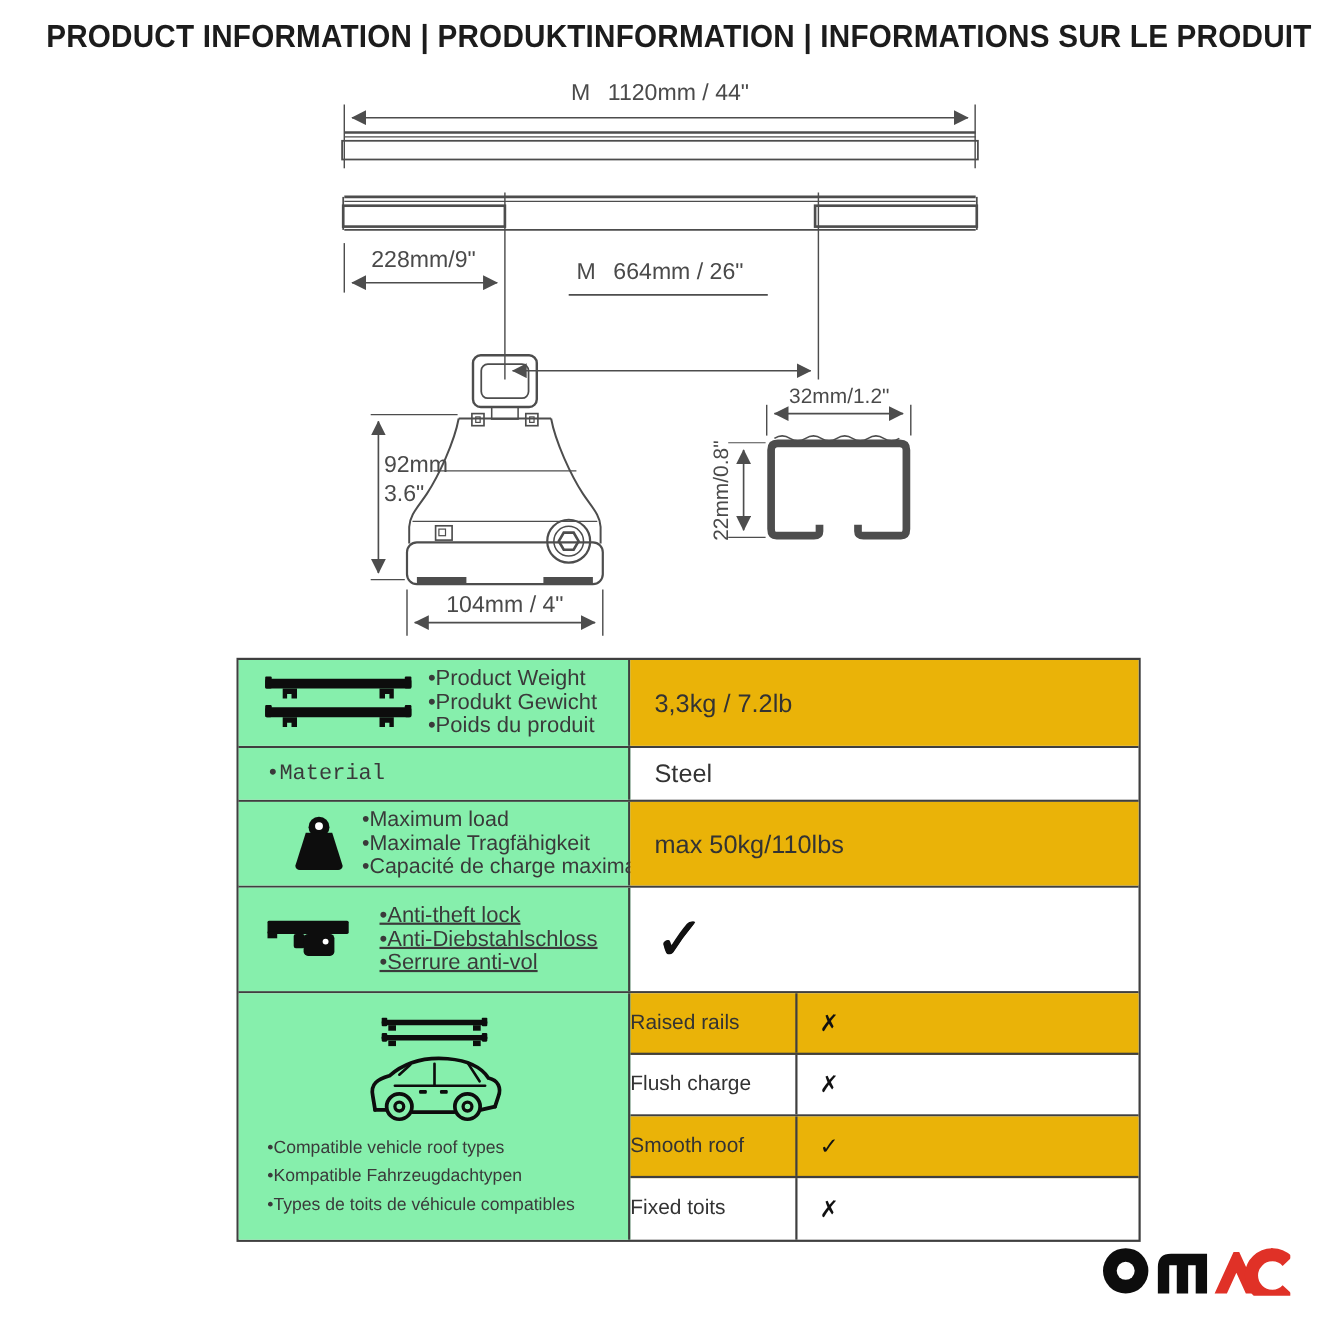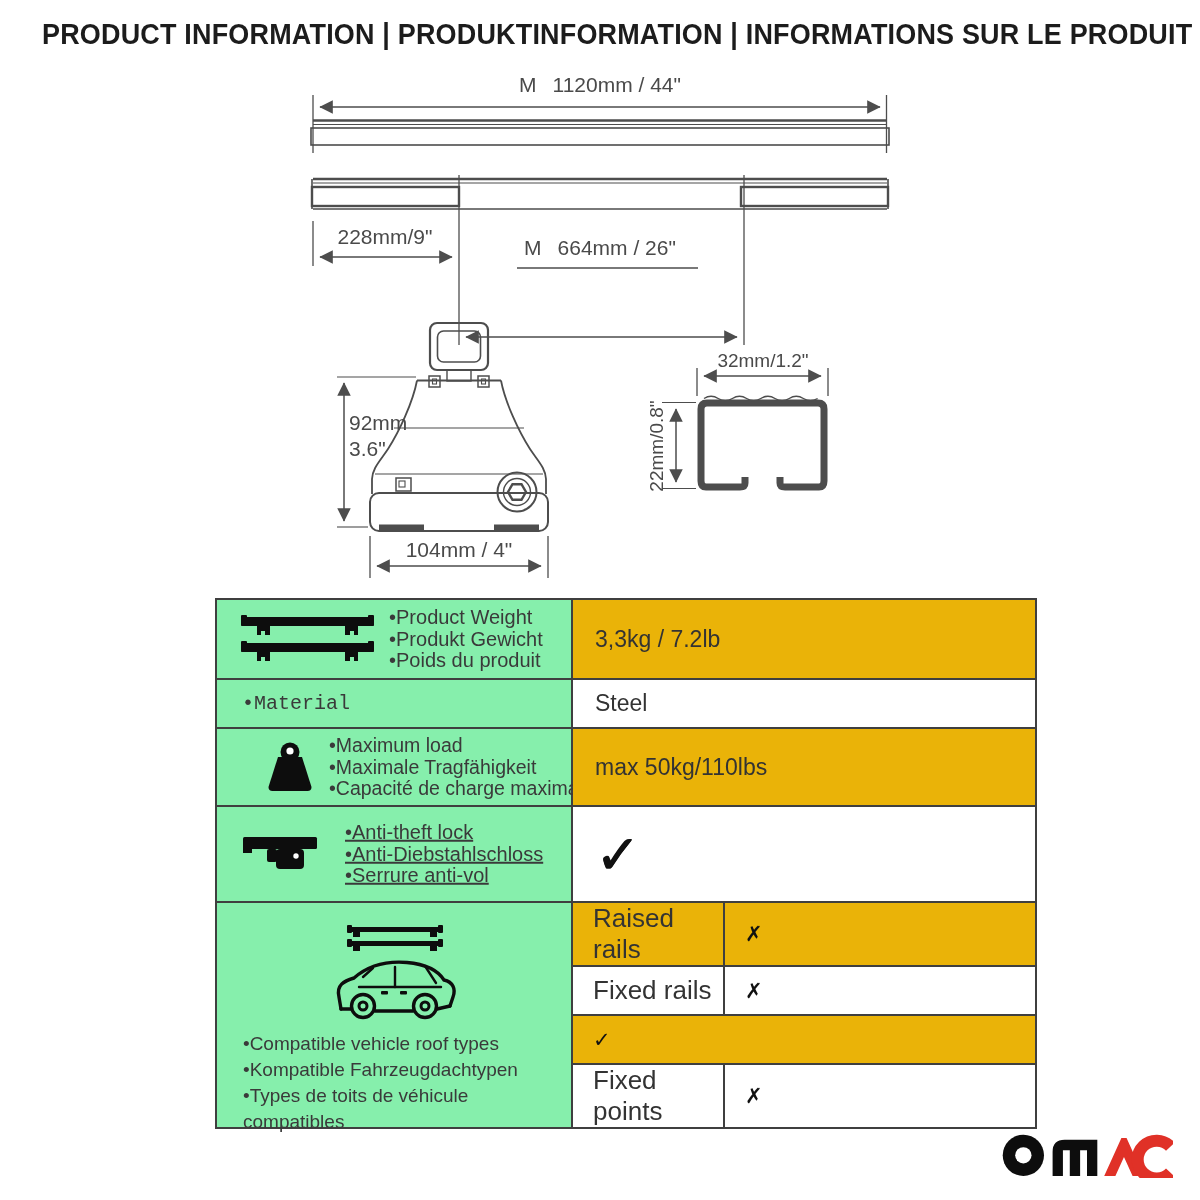--- a/index.html
+++ b/index.html
@@ -29,24 +29,24 @@
   .shade{background:#eab308;}
   .r1{height:78px;} .r2{height:47px;} .r3{height:76px;} .r4{height:94px;} .r5{height:224px;}
   .lbl-block{position:absolute;top:50%;transform:translateY(-50%);font-size:20px;line-height:21.5px;white-space:nowrap;color:#3a3a3a;}
   .icon-abs{position:absolute;}
   .bigcheck{font-size:54px;font-weight:900;color:#111;
             text-shadow:1px 0 0 currentColor,0 1px 0 currentColor;line-height:1;}
   
   .subgrid{display:grid;grid-template-rows:repeat(4,1fr);height:224px;}
   .sub-row{display:grid;grid-template-columns:152px 1fr;border-bottom:2px solid #3f3f3f;}
   .sub-row:last-child{border-bottom:none;}
-  .sub-label{display:flex;align-items:center;padding-left:20px;font-size:26px;
+  .sub-label{display:flex;align-items:center;padding-left:0;font-size:19px;
              border-right:2px solid #3f3f3f;color:#333;}
   .sub-check{display:flex;align-items:center;padding-left:20px;font-size:21px;color:#111;}
-  .r5-labels{position:absolute;left:26px;top:128px;font-size:19px;line-height:26px;color:#3a3a3a;width:310px;}
+  .r5-labels{position:absolute;left:26px;top:128px;font-size:16px;line-height:26px;color:#3a3a3a;width:310px;}
 
   
   .logo{position:absolute;left:1001px;top:1124px;}
   .sr{position:absolute;width:1px;height:1px;overflow:hidden;clip:rect(0 0 0 0);}
 </style>
 </head>
 <body>
 
 <div class="header">PRODUCT INFORMATION | PRODUKTINFORMATION | INFORMATIONS SUR LE PRODUIT</div>
 
@@ -271,28 +271,29 @@
         <div>•Kompatible Fahrzeugdachtypen</div>
         <div class="wrap" style="white-space:normal;">•Types de toits de véhicule compatibles</div>
       </div>
     </div>
     <div class="subgrid">
       <div class="sub-row shade">
         <div class="sub-label">Raised rails</div>
         <div class="sub-check">✗</div>
       </div>
       <div class="sub-row">
-        <div class="sub-label">Fixed rails</div>
+        <div class="sub-label">Flush charge</div>
         <div class="sub-check">✗</div>
       </div>
       <div class="sub-row shade">
+        <div class="sub-label">Smooth roof</div>
         <div class="sub-check">✓</div>
       </div>
       <div class="sub-row">
-        <div class="sub-label">Fixed points</div>
+        <div class="sub-label">Fixed toits</div>
         <div class="sub-check">✗</div>
       </div>
     </div>
   </div>
 </div>
 
 <div class="logo">
   <span class="sr">OMAC</span>
   <svg width="172" height="54" viewBox="0 0 200 62">
     <g fill="#0d0d0d">

